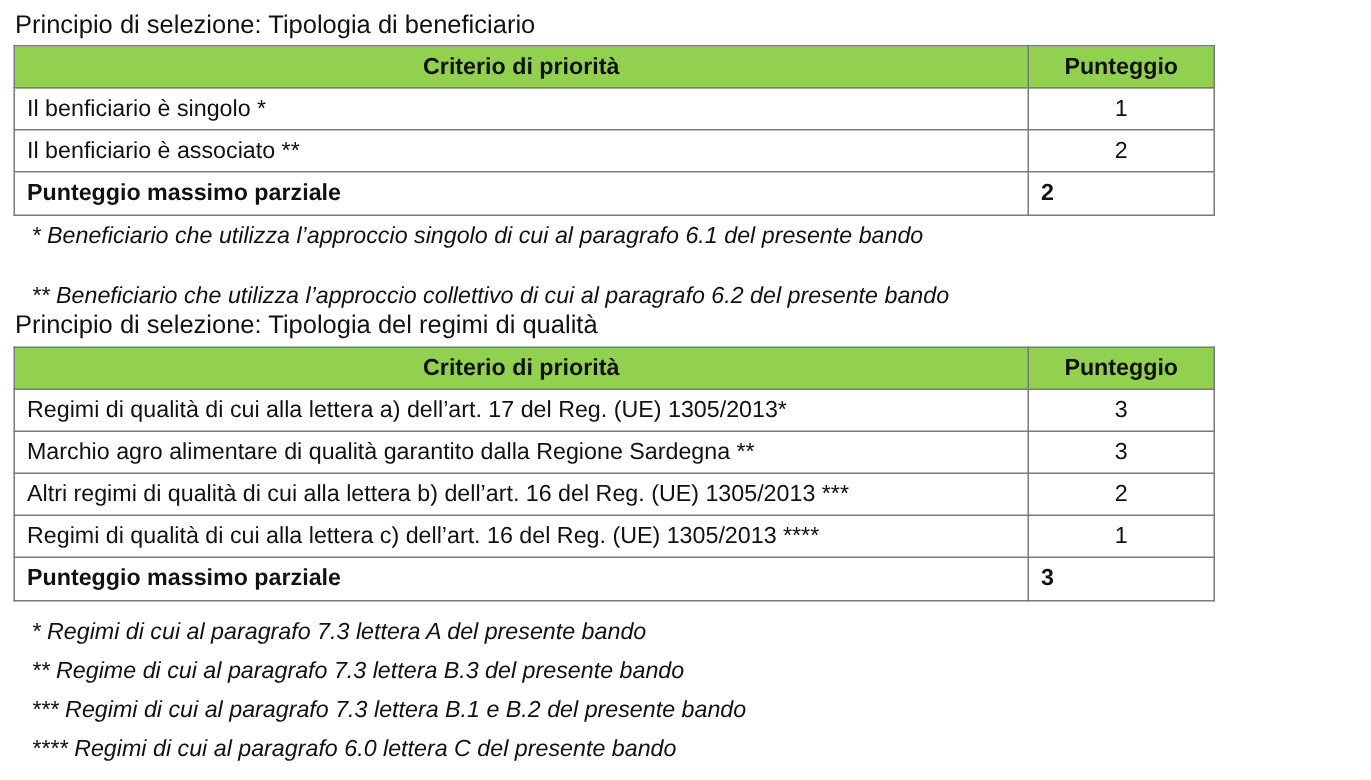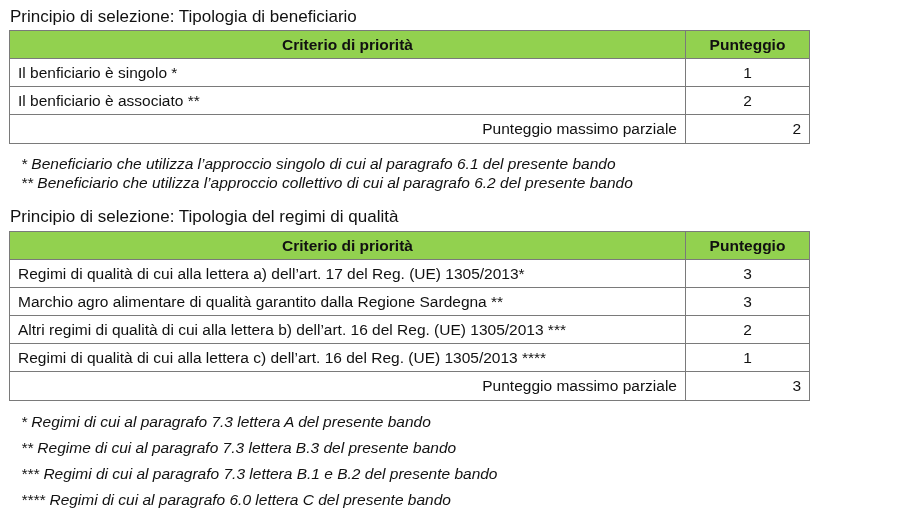--- a/index.html
+++ b/index.html
@@ -5,21 +5,21 @@
   html, body { margin:0; padding:0; background:#ffffff; }
   body { width:914px; height:520px; position:relative; overflow:hidden;
          font-family:"Liberation Sans", sans-serif; color:#111; }
   .section-title { position:absolute; left:10px; font-size:17px; line-height:20px; color:#111;text-align:center; }
   table.crit { position:absolute; left:9px; width:801px; border-collapse:collapse; font-size:15.5px; }
   table.crit td, table.crit th { border:1.5px solid #7a7a7a; padding:0 8px; }
   table.crit th { background:#92d14f; font-weight:bold; text-align:center; height:27px; }
   table.crit td { height:27px; }
   table.crit td.score { text-align:center; width:107px; }
   table.crit th.score-h { width:107px; }
-  table.crit tr.total td { font-weight:normal; text-align:right; height:28px; }
+  table.crit tr.total td { font-weight:bold; text-align:left; height:28px; }
   .note { position:absolute; left:21px; font-style:italic; font-size:15.5px; line-height:20px; color:#111; }
 </style>
 </head>
 <body>
 
 <div class="section-title" style="top:7px;">Principio di selezione: Tipologia di beneficiario</div>
 
 <table class="crit" style="top:30px;">
   <tbody>
       <tr>
@@ -34,22 +34,22 @@
     <td>Il benficiario è associato **</td>
     <td class="score">2</td>
   </tr>
   <tr class="total">
     <td>Punteggio massimo parziale</td>
     <td class="score">2</td>
   </tr>
 </tbody>
   </table>
 
-<div class="note" style="top:154px;">* Beneficiario che utilizza l’approccio singolo di cui al paragrafo 6.1 del presente bando</div>
-<div class="note" style="top:173px;">** Beneficiario che utilizza l’approccio collettivo di cui al paragrafo  6.2  del presente bando</div>
+<div class="note" style="top:148px;">* Beneficiario che utilizza l’approccio singolo di cui al paragrafo 6.1 del presente bando</div>
+<div class="note" style="top:188px;">** Beneficiario che utilizza l’approccio collettivo di cui al paragrafo  6.2  del presente bando</div>
 
 <div class="section-title" style="top:207px;">Principio di selezione: Tipologia del regimi di qualità</div>
 
 <table class="crit" style="top:231px;">
   <tbody>
       <tr>
     <th>Criterio di priorità</th>
     <th class="score-h">Punteggio</th>
   </tr>
   <tr>

